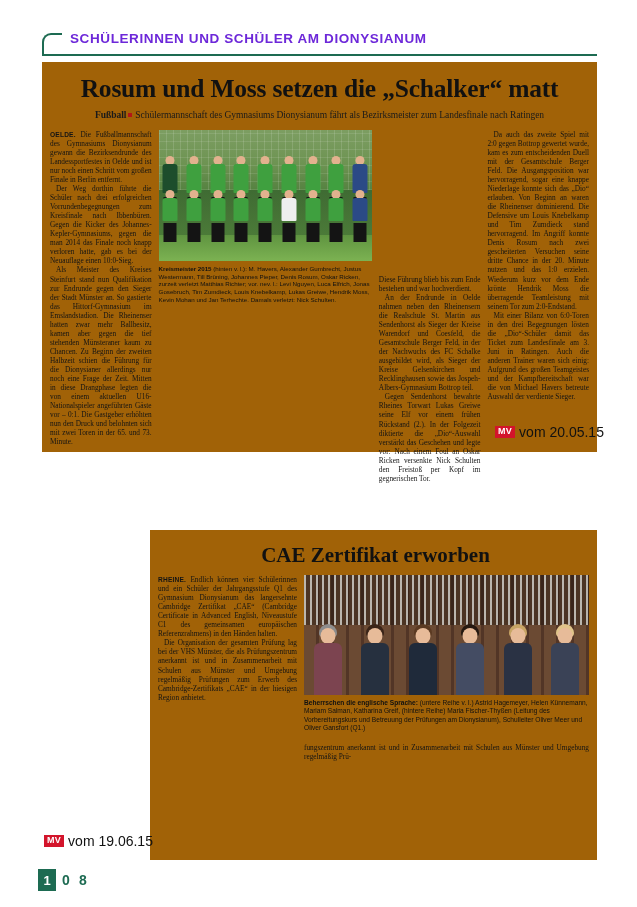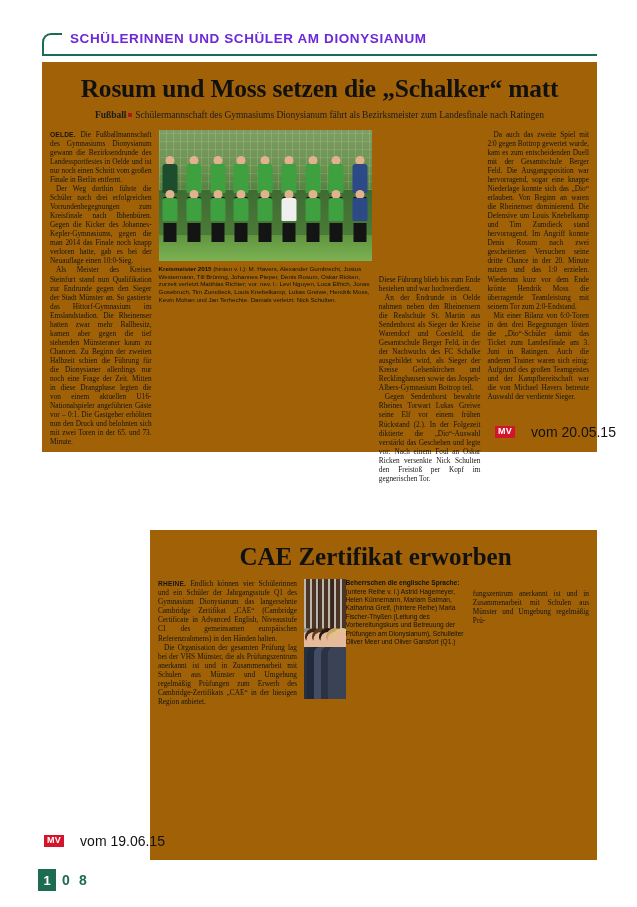--- a/index.html
+++ b/index.html
@@ -81,21 +81,21 @@
     color: #111;
     line-height: 1.05;
   }
   .headline--top {
     margin: 14px 0 0 0;
     font-size: 25.5px;
     letter-spacing: -0.2px;
   }
   .headline--bottom {
     margin: 14px 16px 0 0;
-    font-size: 25px;
+    font-size: 21px;
     padding-left: 20px;
   }
   .subhead {
     text-align: center;
     font-size: 9.5px;
     color: #1a1a1a;
     margin-top: 7px;
     letter-spacing: -0.05px;
   }
   .subhead .kicker {
@@ -327,21 +327,21 @@
     font-size: 6.6px;
     line-height: 8.4px;
     color: #111;
   }
 
   
   .mv-stamp {
     position: absolute;
     display: flex;
     align-items: center;
-    gap: 16px;
+    gap: 4px;
   }
   .mv-stamp--top { left: 495px; top: 424px; }
   .mv-stamp--bottom { left: 44px; top: 833px; }
   .mv-logo {
     font-family: "Liberation Sans", "DejaVu Sans", sans-serif;
     background: #d3142b;
     color: #fff;
     font-weight: bold;
     font-size: 9px;
     letter-spacing: 0.3px;
@@ -540,21 +540,21 @@
 
   <div class="headline headline--bottom">CAE Zertifikat erworben</div>
 
   <div class="cols cols--bottom">
 
     <div class="col">
       <p class="first"><span class="dateline">RHEINE.</span> <span>Endlich können vier Schülerinnen und ein Schüler der Jahrgangsstufe Q1 des Gymnasium Dionysianum das langersehnte Cambridge Zertifikat „CAE“ (Cambridge Certificate in Advanced English, Niveaustufe C1 des gemeinsamen europäischen Referenzrahmens) in den Händen halten.</span></p>
       <p>Die Organisation der gesamten Prüfung lag bei der VHS Münster, die als Prüfungszentrum anerkannt ist und in Zusammenarbeit mit Schulen aus Münster und Umgebung regelmäßig Prüfungen zum Erwerb des Cambridge-Zertifikats „CAE“ in der hiesigen Region anbietet.</p>
     </div>
 
-    <div class="col" style="flex: 2.05 1 0; display:flex; flex-direction:row;">
+    <div class="col" style="flex: 2.05 1 0; display:flex; flex-direction:column;">
       <div class="photo photo--cae">
         <div class="door"></div>
         <div class="door-grille"></div>
         <div class="cae-people">
           <div class="cae-person p1">
               <span class="hair"></span>
               <span class="head"></span>
               <span class="body"></span>
             </div>
           <div class="cae-person p2">

